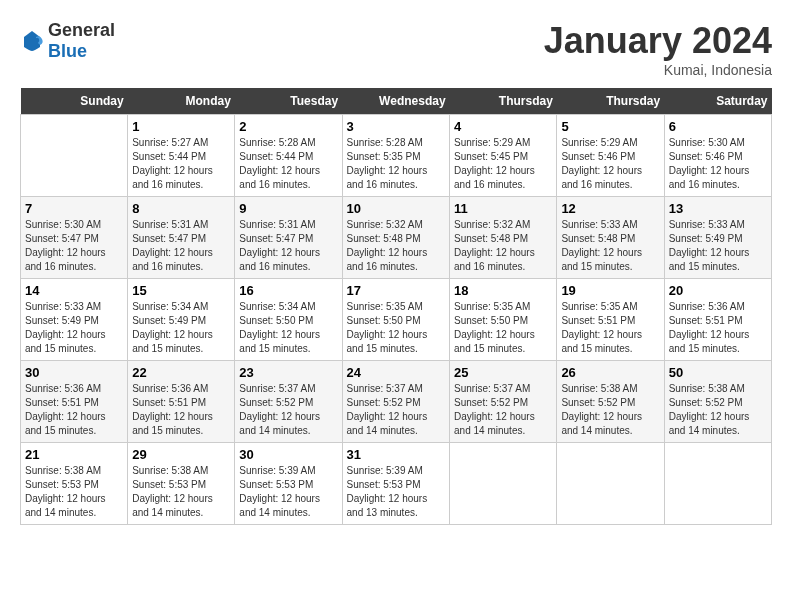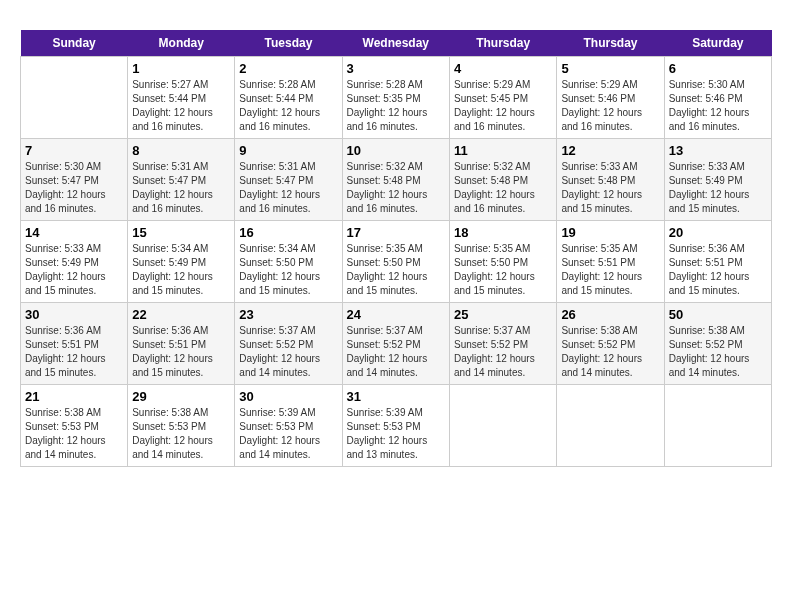--- a/index.html
+++ b/index.html
@@ -46,24 +46,24 @@
     .location {
       font-size: 14px;
       color: #555;
     }
     table {
       width: 100%;
       border-collapse: collapse;
       font-size: 11px;
     }
     thead th {
-      background-color: #4c1d95;
+      background-color: #404040;
       color: #fff;
       padding: 6px 4px;
-      text-align: center;
+      text-align: right;
       font-size: 12px;
       font-weight: bold;
     }
     tbody td {
       border: 1px solid #ccc;
       vertical-align: top;
       padding: 4px;
       width: 108px;
       min-height: 80px;
     }
@@ -84,20 +84,34 @@
       background-color: #f5f5f5;
     }
     .empty-cell {
       background-color: #fff !important;
     }
   </style>
 </head>
 <body>
 
 <div class="header">
+  <div class="logo">
+    <svg class="logo-icon" viewBox="0 0 24 24" width="30" height="30">
+      <path d="M12 2 L20 8 L20 18 Q14 22 12 22 Q10 22 4 18 L4 8 Z" fill="#1a6eb5"></path>
+      <path d="M16 8 Q20 6 22 10 Q24 14 20 16 L18 14 Q20 12 19 10 Q18 8 16 9 Z" fill="#4a9de0"></path>
+    </svg>
+    <div>
+      <span class="logo-text-general">General</span><br>
+      <span class="logo-text-blue">Blue</span>
+    </div>
+  </div>
+  <div class="title-block">
+    <div class="month-title">January 2024</div>
+    <div class="location">Kumai, Indonesia</div>
+  </div>
 </div>
 
 <table>
   <thead>
     <tr>
     <th>Sunday</th>
         <th>Monday</th>
         <th>Tuesday</th>
         <th>Wednesday</th>
         <th>Thursday</th>

